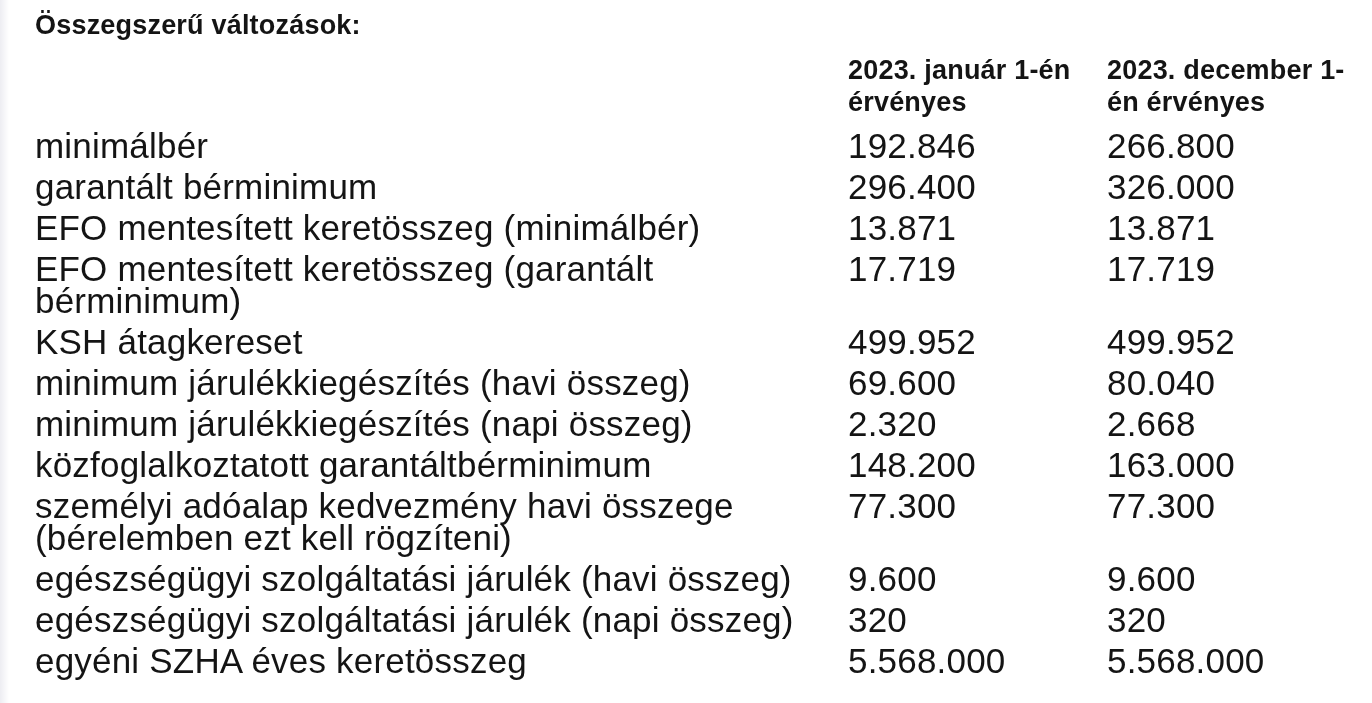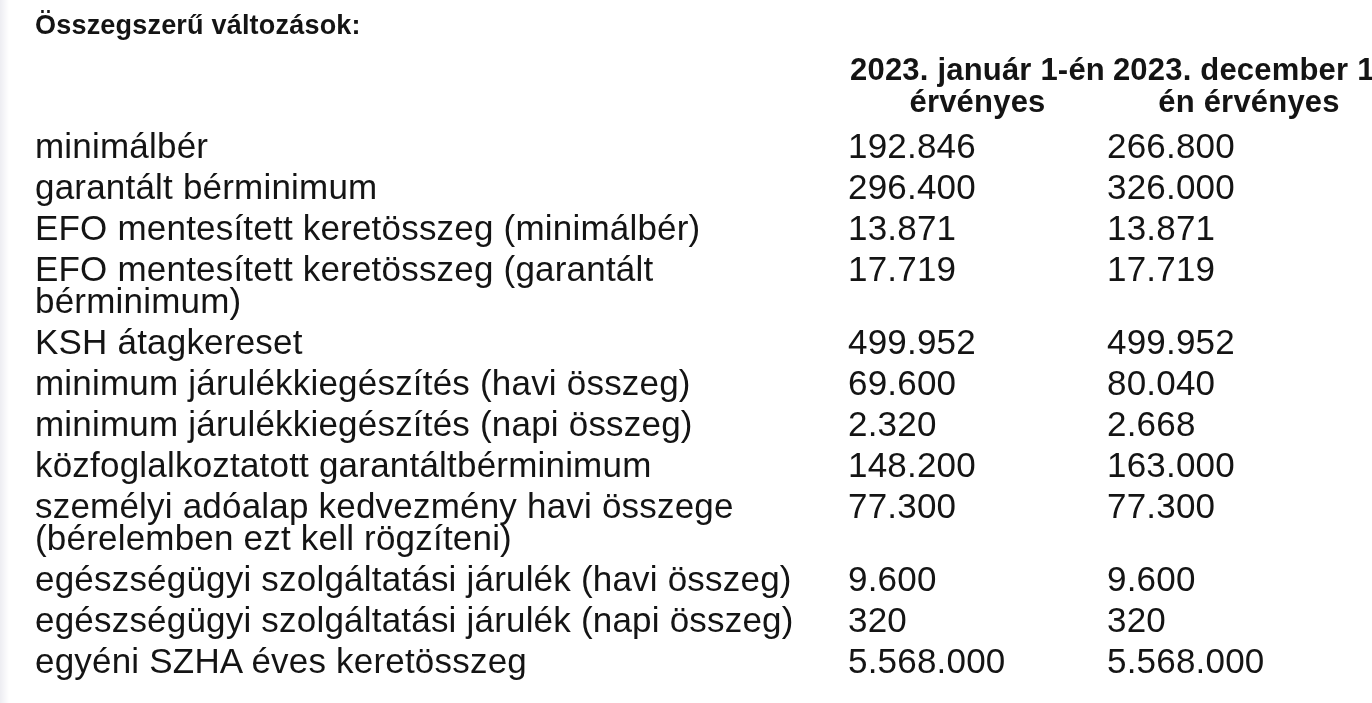--- a/index.html
+++ b/index.html
@@ -31,23 +31,23 @@
   }
   table.amounts {
     border-collapse: collapse;
     table-layout: fixed;
     width: 1356px;
   }
   col.c-label { width: 813px; }
   col.c-jan   { width: 259px; }
   col.c-dec   { width: 284px; }
   th {
-    font-size: 31px;
+    font-size: 27px;
     font-weight: bold;
-    text-align: center;
+    text-align: left;
     vertical-align: top;
     line-height: 32px;
     padding: 0 0 8px 0;
   }
   th .hline { display: block; }
   td {
     font-size: 35px;
     font-weight: normal;
     text-align: left;
     vertical-align: top;

